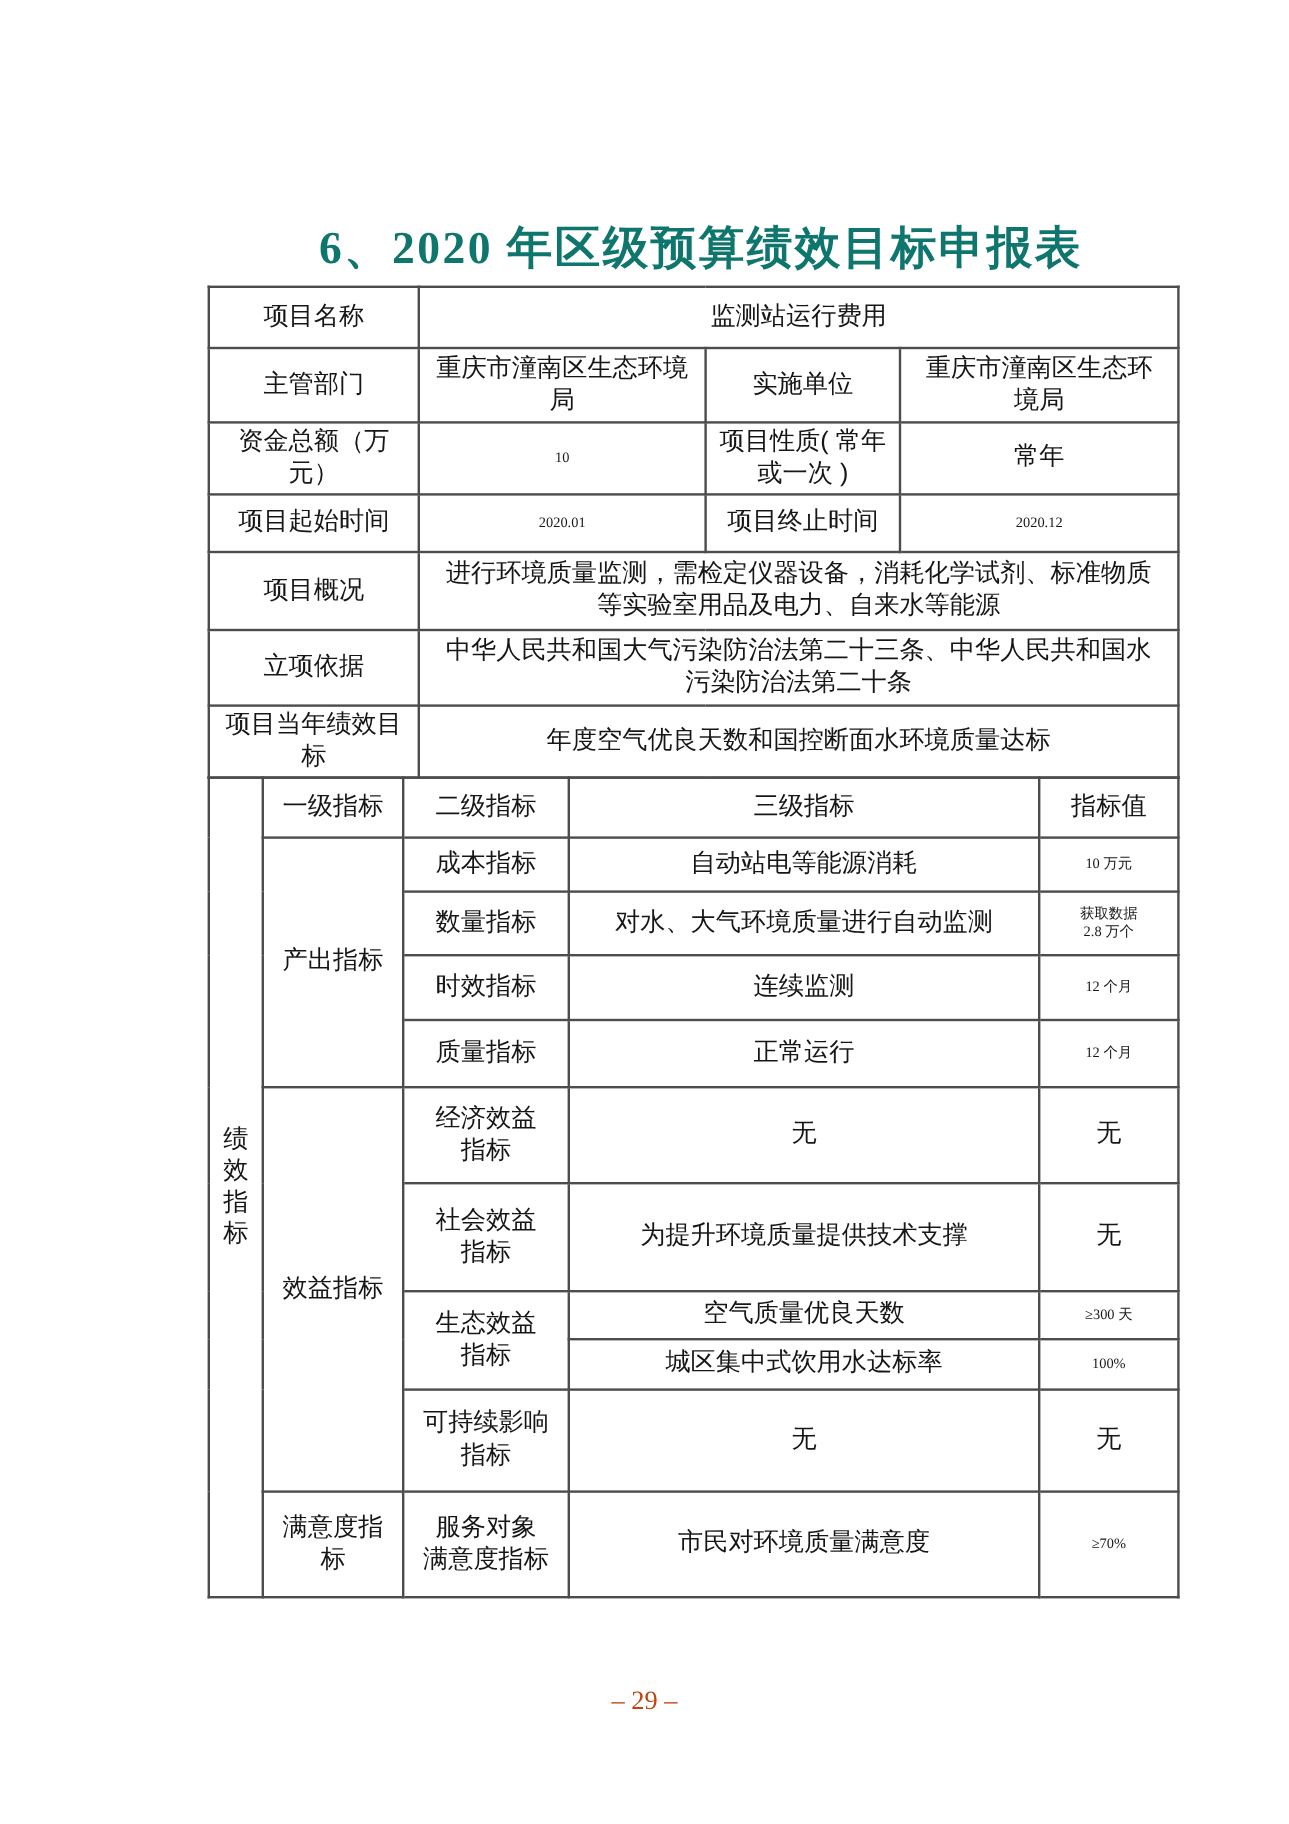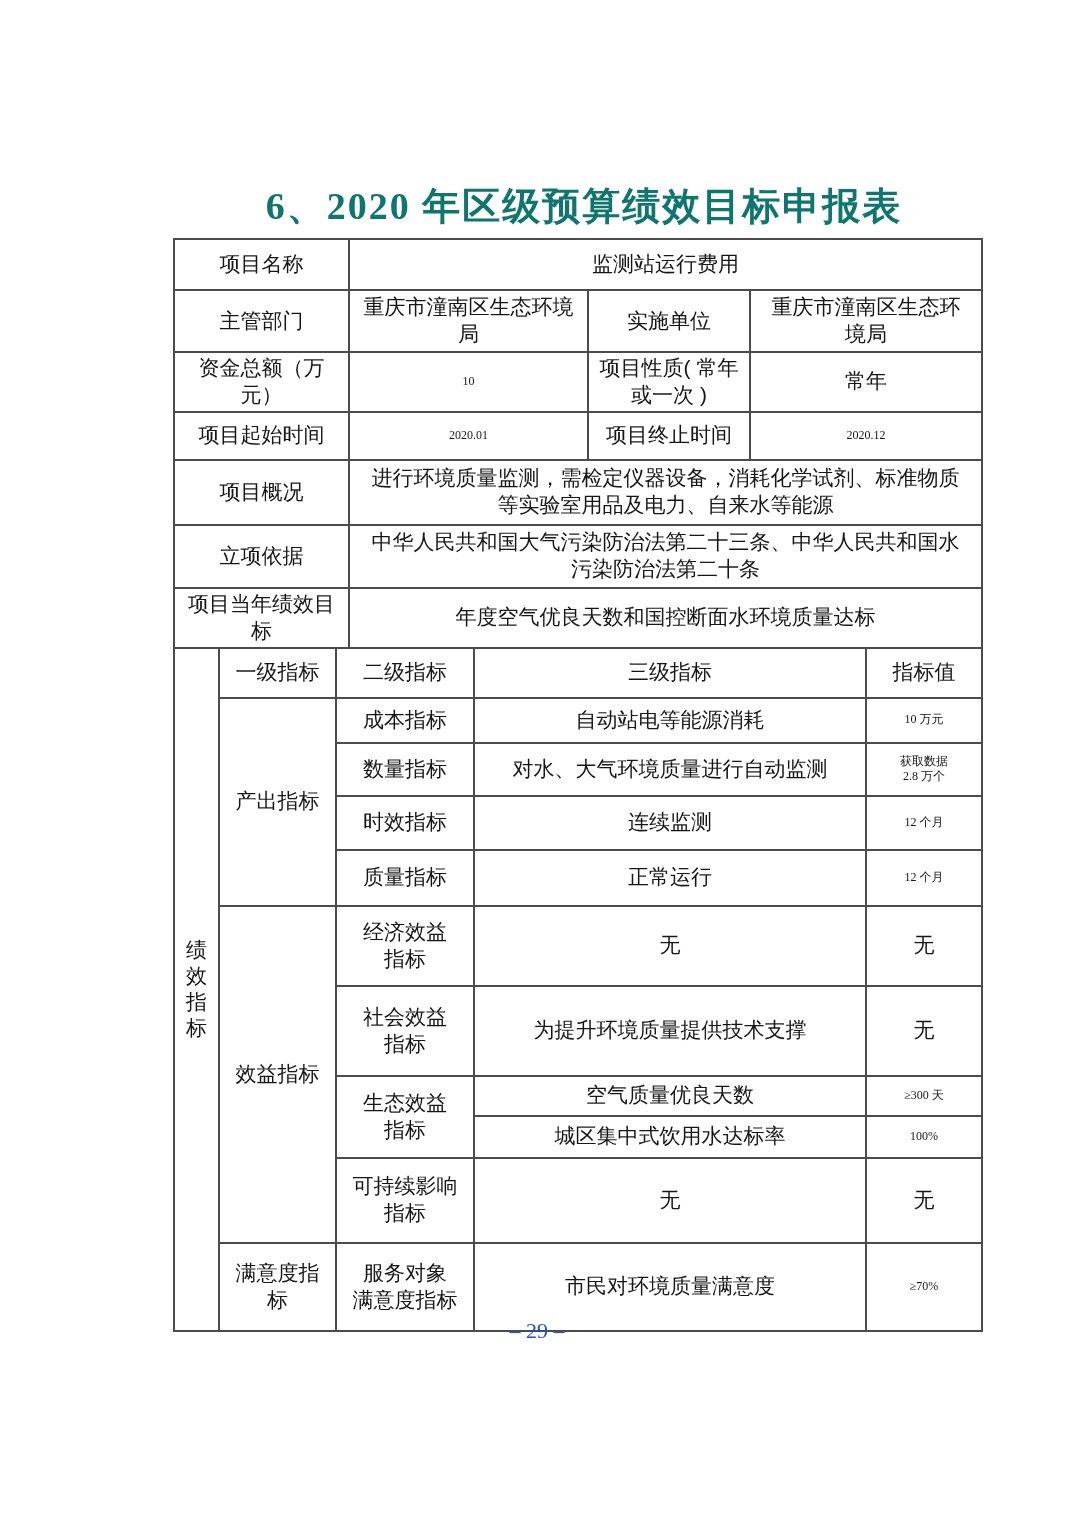--- a/index.html
+++ b/index.html
@@ -63,27 +63,27 @@
   .r17 { height: 85px; } .r18 { height: 88px; }
   .vert {
     width: 23px;
     margin: 0 auto;
     line-height: 1.25;
     letter-spacing: 0;
     word-break: break-all;
   }
   .page-footer {
     position: absolute;
-    top: 1318px;
+    top: 1404px;
     left: 0;
     width: 100%;
     text-align: center;
     font-family: "Liberation Serif", serif;
     font-size: 22px;
-    color: #1d4ed8;
+    color: #c2410c;
   }
 </style>
 </head>
 <body>
 
 <div class="page">
 
   <div class="doc-title">6、2020 年区级预算绩效目标申报表</div>
 
   <div class="tables">

